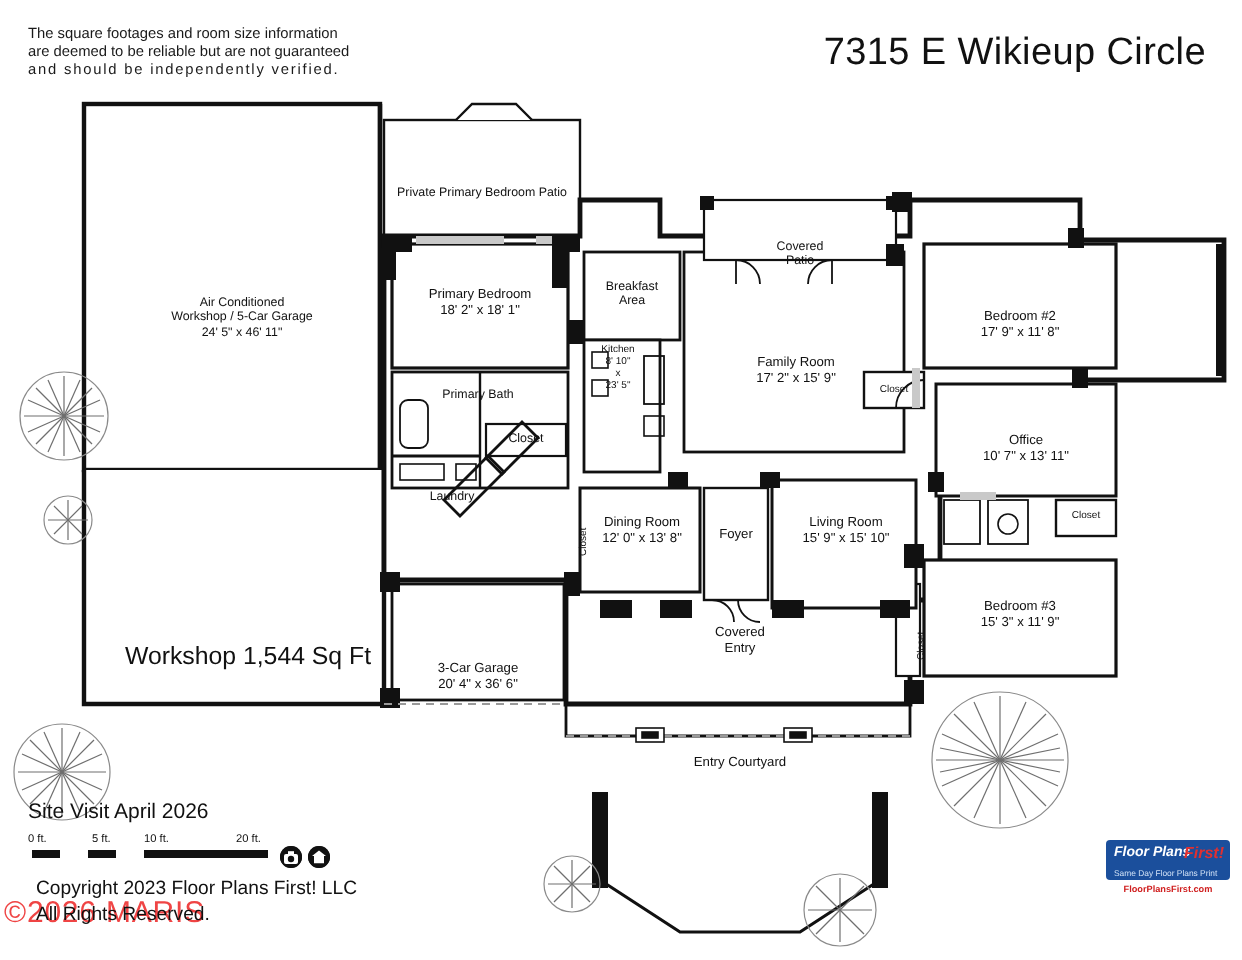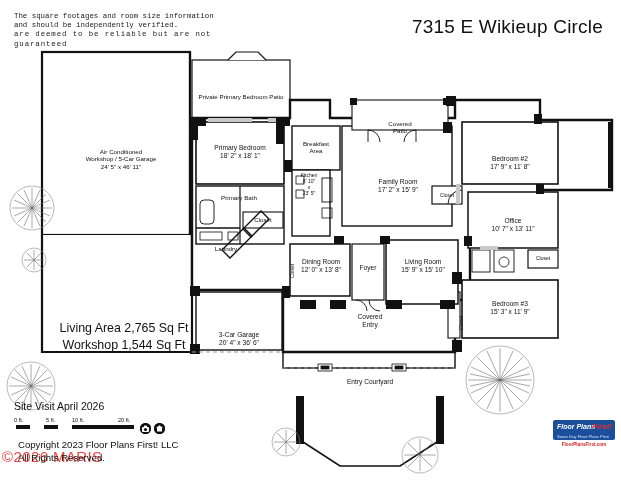--- a/index.html
+++ b/index.html
@@ -1,20 +1,20 @@
 <!DOCTYPE html>
 <html><head>
 <meta charset="utf-8">
 <style>
   html,body{margin:0;padding:0;background:#ffffff;}
   body{width:621px;height:480px;position:relative;overflow:hidden;
        font-family:"Liberation Sans","DejaVu Sans",sans-serif;color:#111;}
   .page{position:absolute;inset:0;}
   .abs{position:absolute;}
-  .disclaimer{left:14px;top:12px;width:200px;font-size:7.4px;line-height:9.2px;color:#1a1a1a;font-family:Liberation Mono, monospace;}
+  .disclaimer{left:14px;top:12px;width:200px;font-size:7.4px;line-height:9.2px;color:#1a1a1a;}
   .disclaimer div:nth-child(3){letter-spacing:.9px;}
   .title{right:18px;top:16px;font-size:19px;color:#111;letter-spacing:.2px;white-space:nowrap;}
   .areas{left:44px;top:320px;width:160px;text-align:center;font-size:12.4px;line-height:16.5px;color:#111;}
   .sitevisit{left:14px;top:400px;font-size:10.5px;color:#111;}
   .copyright{left:18px;top:439px;font-size:9.6px;line-height:12.5px;color:#111;}
   .watermark{left:2px;top:448px;font-size:15px;color:#ef4444;letter-spacing:.4px;white-space:nowrap;}
 
   
   .scalewrap{left:14px;top:417px;width:130px;height:16px;}
   .scaleticks{position:absolute;top:0;left:0;width:130px;height:7px;font-size:5.6px;color:#111;}
@@ -37,22 +37,22 @@
   .lbl.vert{transform:rotate(-90deg);transform-origin:left top;}
   svg.plan{position:absolute;left:0;top:0;width:621px;height:480px;overflow:visible;}
 </style>
 </head>
 <body>
 
 <div class="page">
 
   <div class="abs disclaimer">
     <div>The square footages and room size information</div>
+    <div>are deemed to be reliable but are not guaranteed</div>
     <div>and should be independently verified.</div>
-    <div>are deemed to be reliable but are not guaranteed</div>
   </div>
 
   <div class="abs title">7315 E Wikieup Circle</div>
 
   <svg class="plan" viewBox="0 0 621 480">
     <g fill="none" stroke="#111">
 
       <rect x="42" y="52" width="148" height="183" stroke-width="2.2" fill="#fff"></rect>
 
       <path d="M42 235 L42 352 L192 352 L192 235" stroke-width="2.2" fill="#fff"></path>
@@ -354,21 +354,20 @@
     <div>Closet</div>
   </div>
   <div class="abs lbl tiny vert" style="left:458px;top:330px;">
     <div>Closet</div>
   </div>
   <div class="abs lbl tiny vert" style="left:289px;top:278px;">
     <div>Closet</div>
   </div>
 
   <div class="abs areas">
-    <div>Living Area 2,765 Sq Ft</div>
     <div>Workshop 1,544 Sq Ft</div>
   </div>
 
   <div class="abs sitevisit">Site Visit April 2026</div>
 
   <div class="abs scalewrap">
     <div class="scaleticks">
       <span style="left:0px;">0 ft.</span>
       <span style="left:32px;">5 ft.</span>
       <span style="left:58px;">10 ft.</span>

